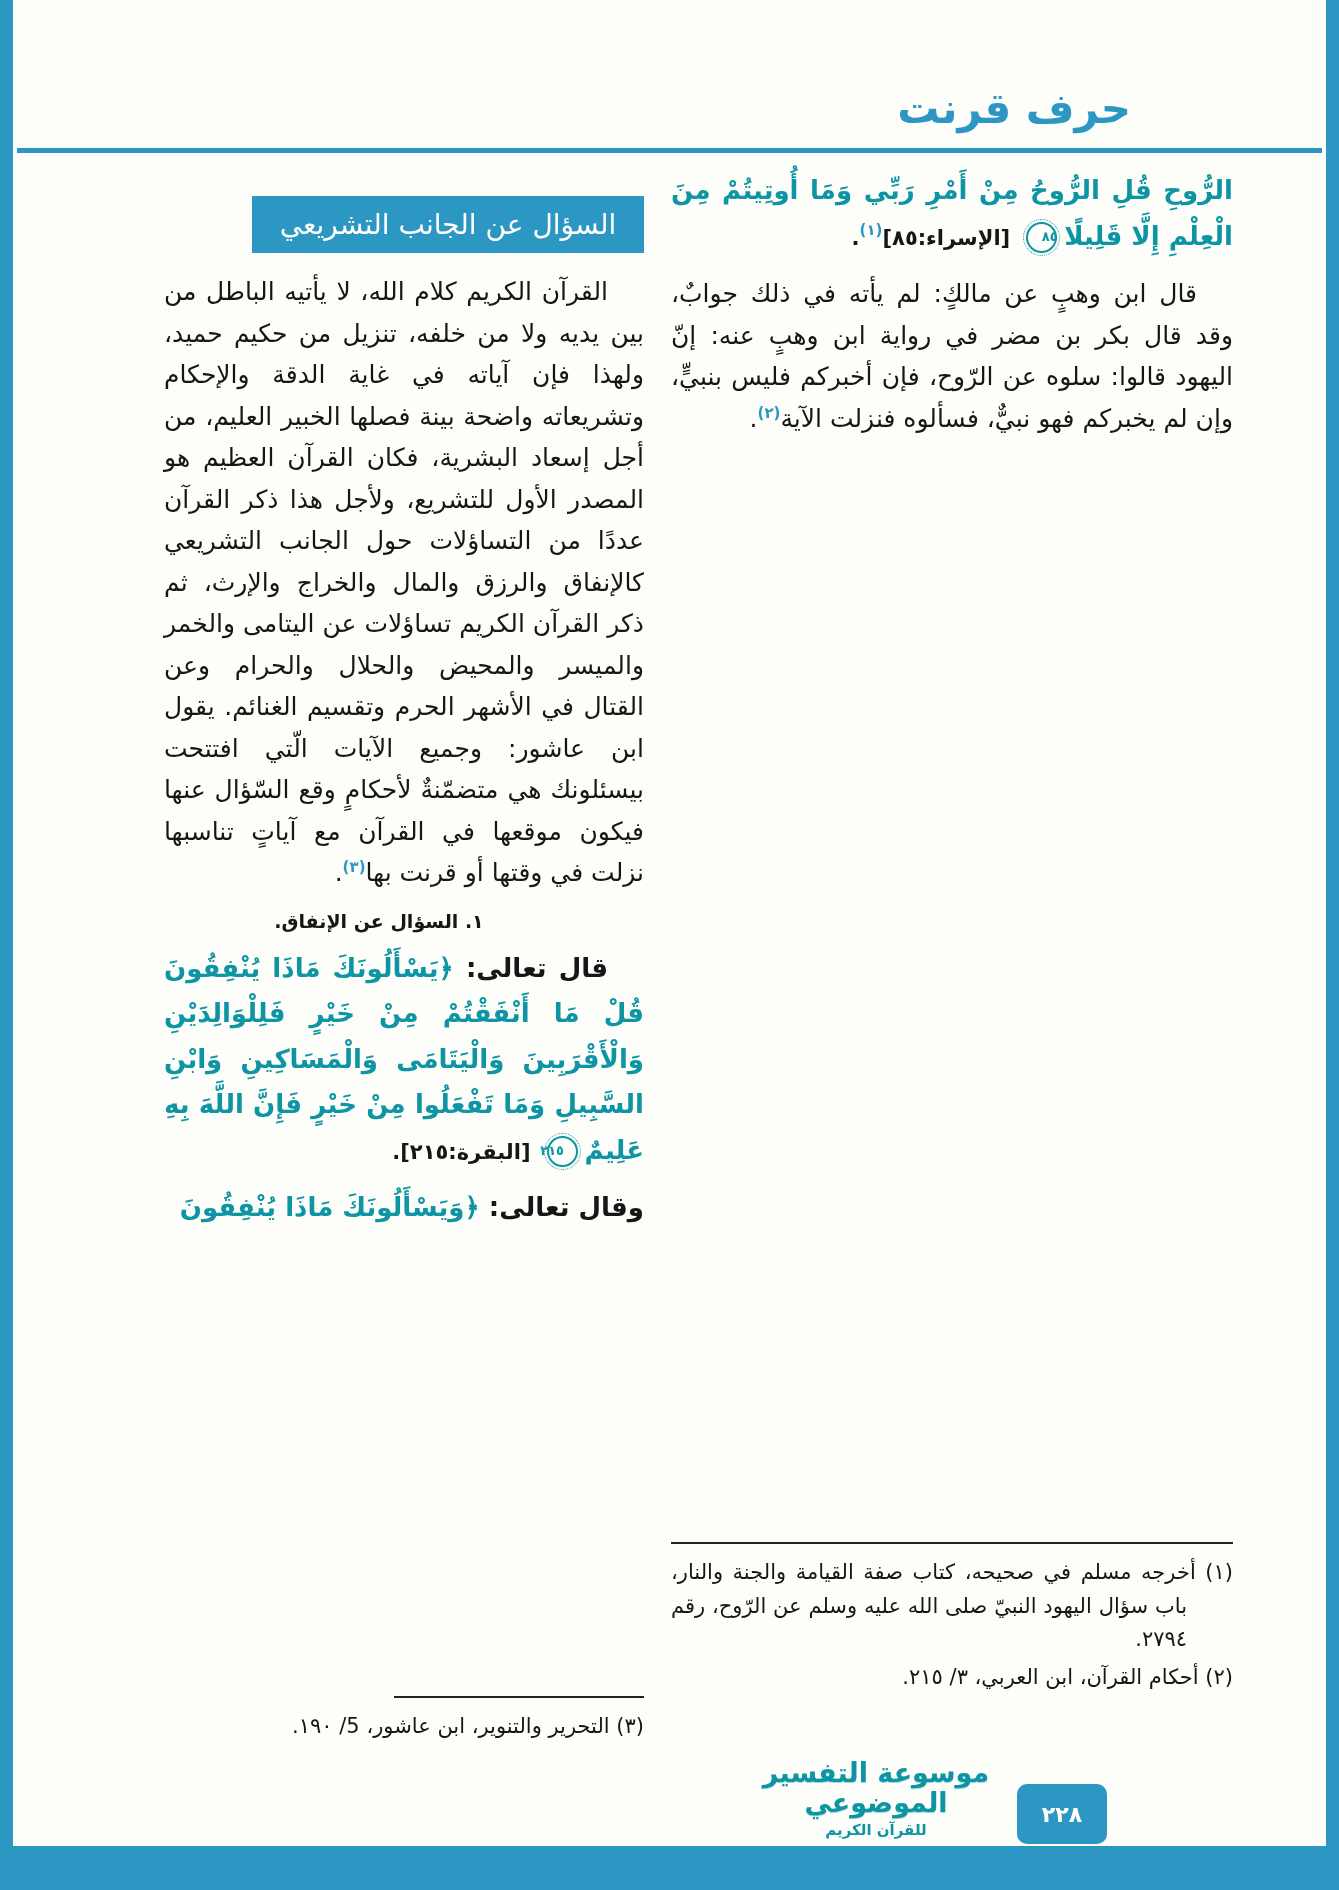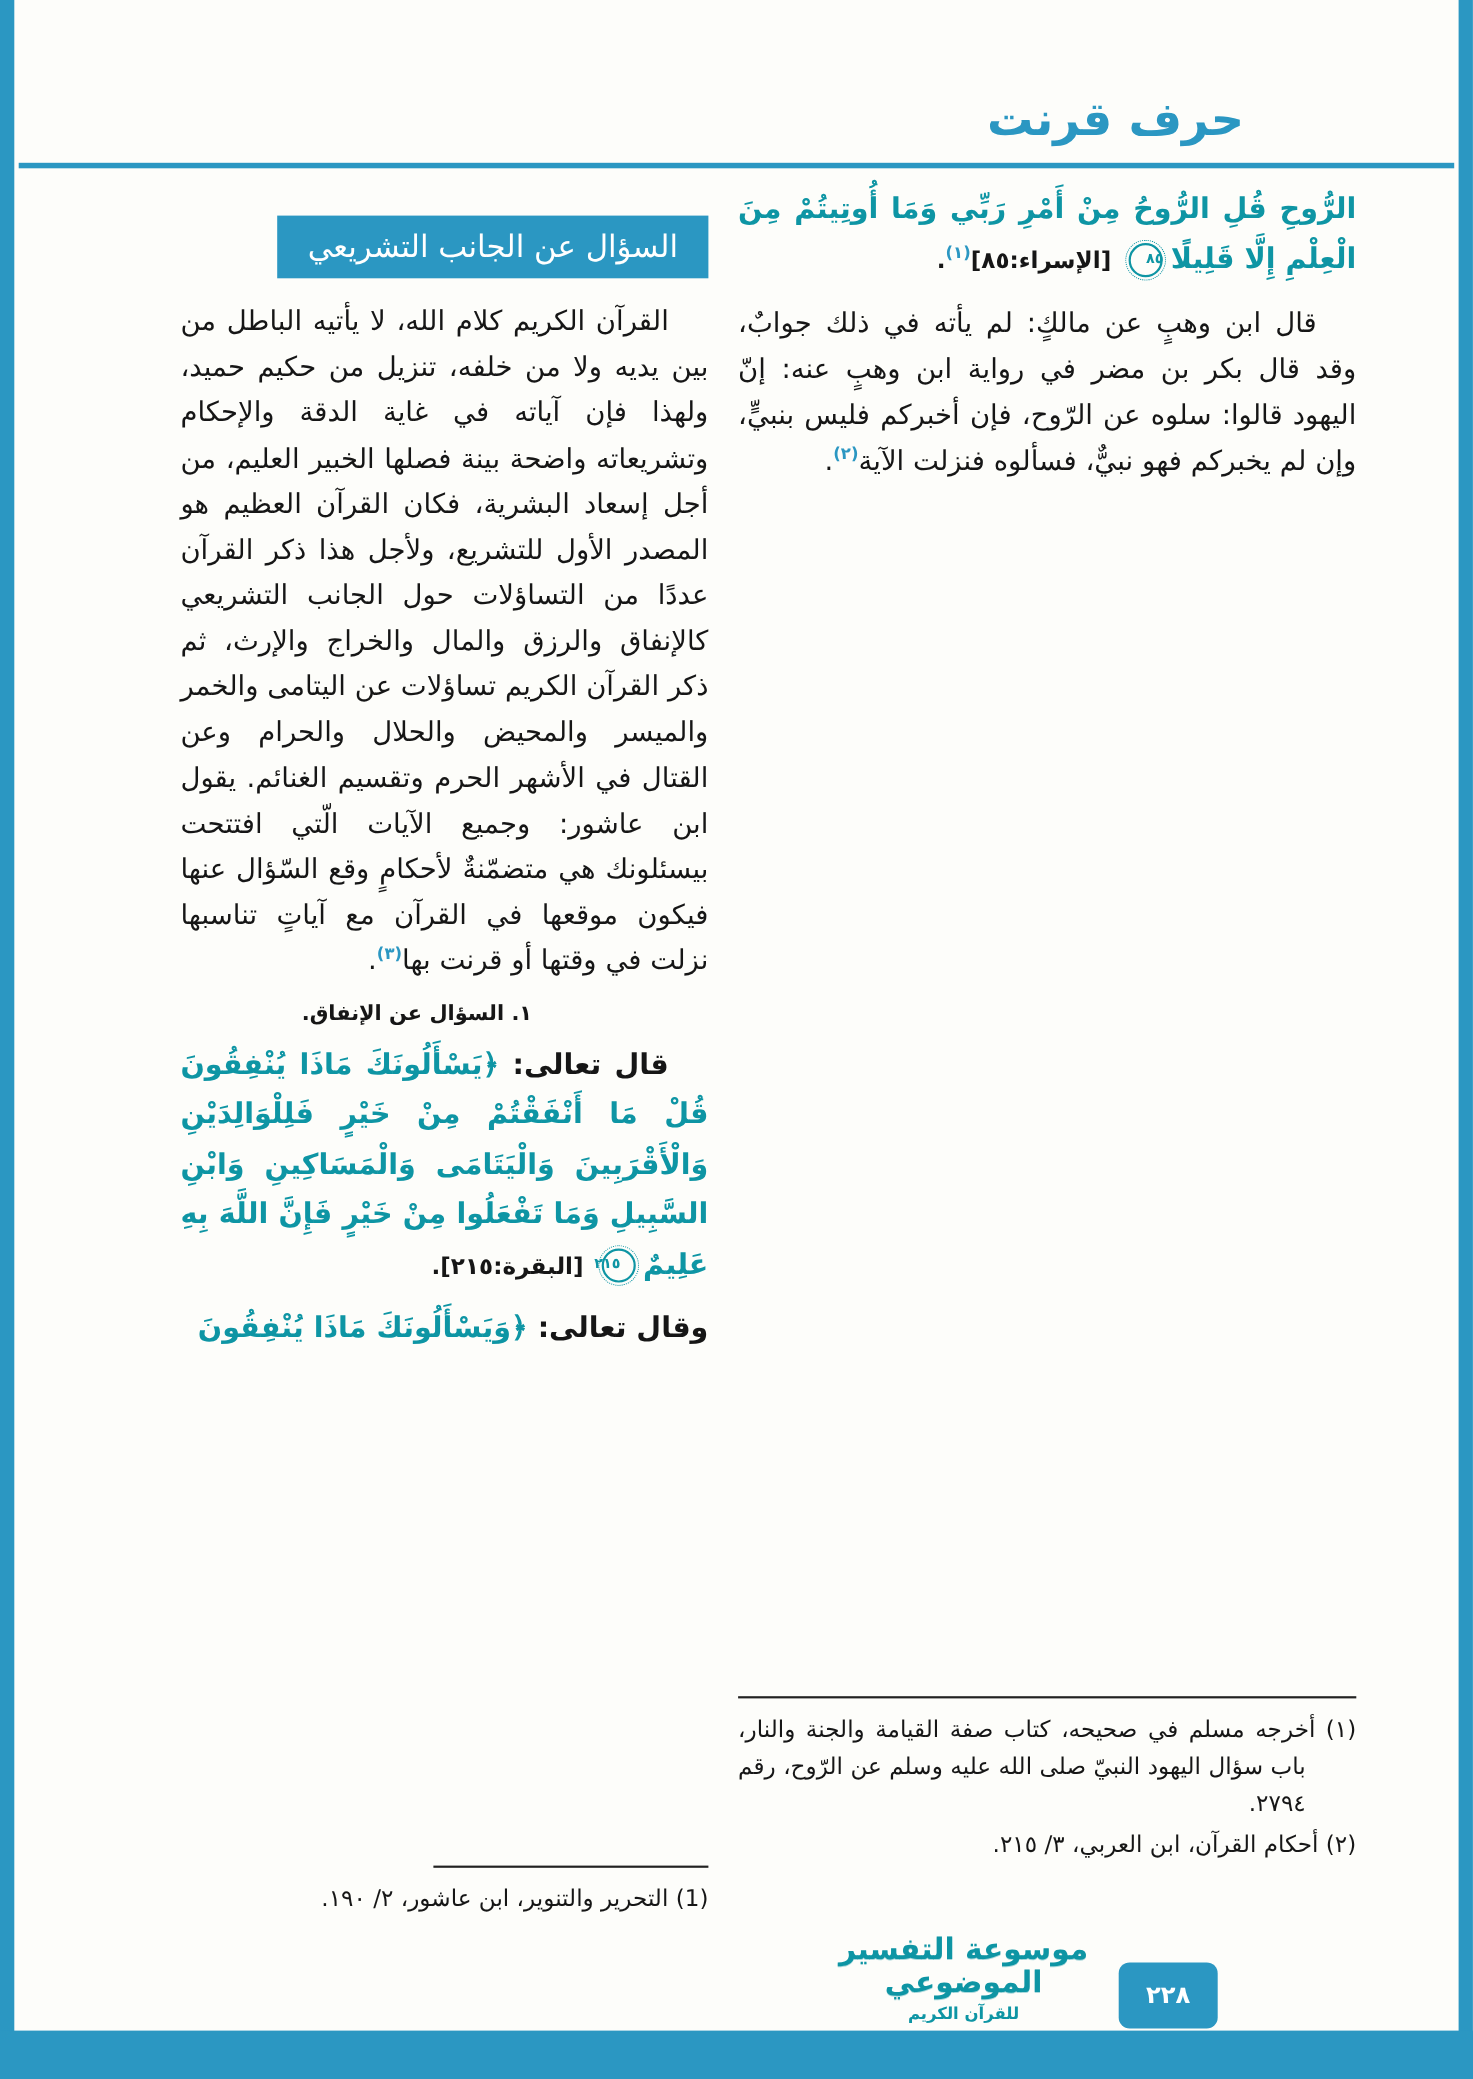--- a/index.html
+++ b/index.html
@@ -141,21 +141,21 @@
 </section>
 
 <div class="footnotes fn-right">
   <div class="fn-rule fn-rule-full"></div>
   <p class="fn">(١) أخرجه مسلم في صحيحه، كتاب صفة القيامة والجنة والنار، باب سؤال اليهود النبيّ صلى الله عليه وسلم عن الرّوح، رقم ٢٧٩٤.</p>
   <p class="fn">(٢) أحكام القرآن، ابن العربي، ٣/ ٢١٥.</p>
 </div>
 
 <div class="footnotes fn-left">
   <div class="fn-rule fn-rule-short"></div>
-  <p class="fn">(1) التحرير والتنوير، ابن عاشور، ٢/ ١٩٠.</p>
+  <p class="fn">(٣) التحرير والتنوير، ابن عاشور، 5/ ١٩٠.</p>
 </div>
 
 <div class="footer-logo">
   <div class="logo-main">موسوعة التفسير الموضوعي</div>
   <div class="logo-sub">للقرآن الكريم</div>
 </div>
 <div class="page-box">
   <span>٢٢٨</span>
 </div>
 

